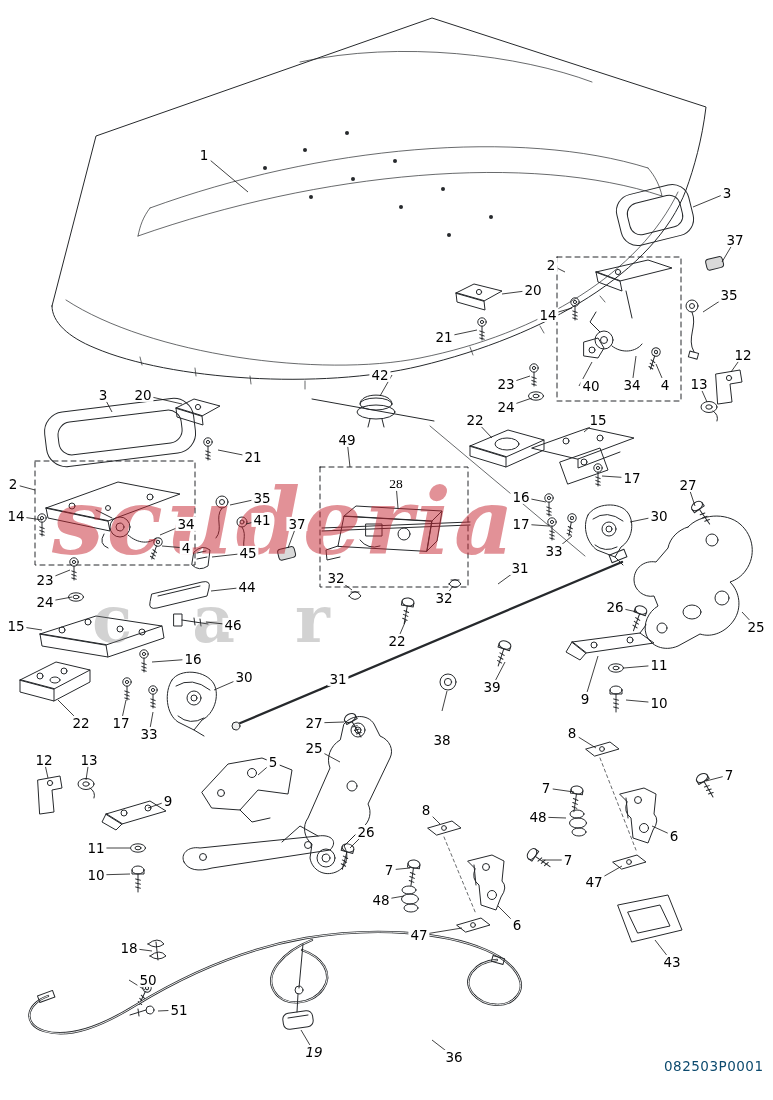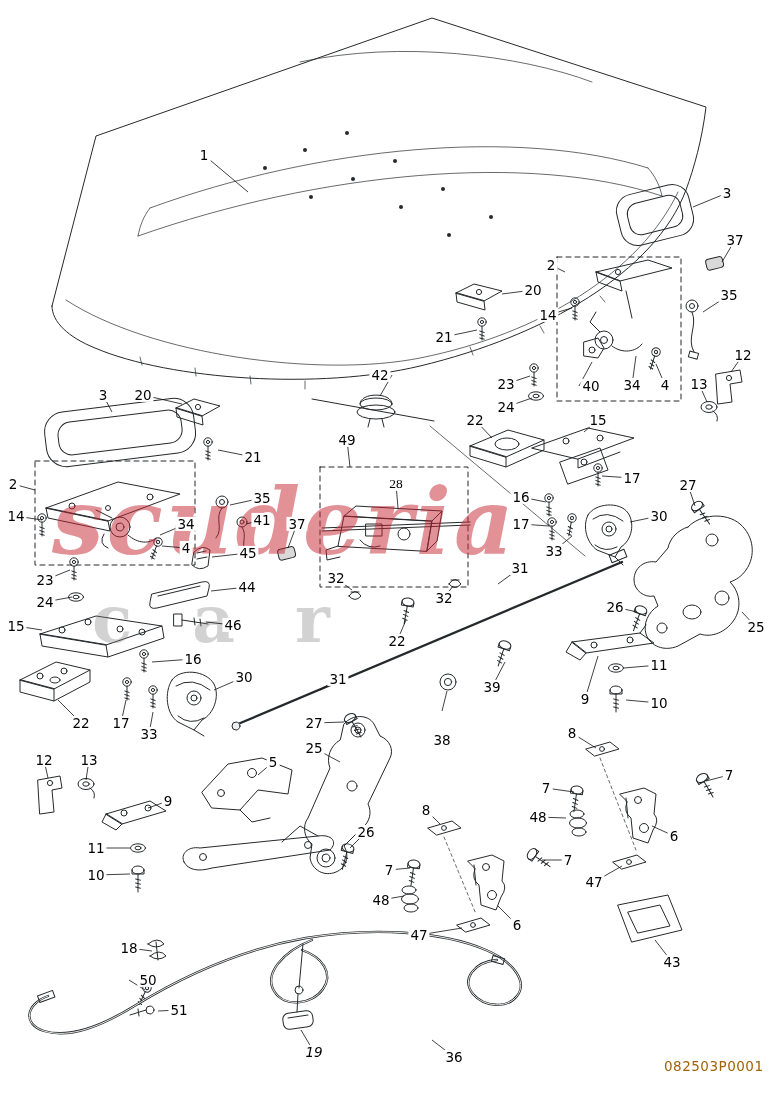--- a/index.html
+++ b/index.html
@@ -22,21 +22,21 @@
           color:rgba(125,125,125,0.35);letter-spacing:60px;}
   .wm-gray2{left:318px;top:576px;font:bold 60px "DejaVu Serif", serif;
           color:rgba(125,125,125,0.35);letter-spacing:28px;}
   #leader-svg{position:absolute;left:0;top:0;z-index:3;}
   #leader-svg line{stroke:#111;stroke-width:.8;}
   #label-layer{position:absolute;left:0;top:0;width:100%;height:100%;z-index:4;}
   .part-label{position:absolute;transform:translate(-50%,-50%);
               font:500 13.5px "DejaVu Sans", sans-serif;color:#000;
               background:#fff;padding:0 2px;line-height:1.05;}
   .part-number{position:absolute;left:664px;top:1058px;z-index:4;
-               font:400 13.5px "DejaVu Sans", sans-serif;color:#a16207;letter-spacing:.5px;}
+               font:400 13.5px "DejaVu Sans", sans-serif;color:#0c4a6e;letter-spacing:.5px;}
 </style>
 </head>
 <body>
 
 <div id="stage">
 
   <svg id="art" width="773" height="1100" viewBox="0 0 773 1100">
     <defs>
       <g id="sym-screw">
         <circle cx="0" cy="0" r="4.2"></circle>

